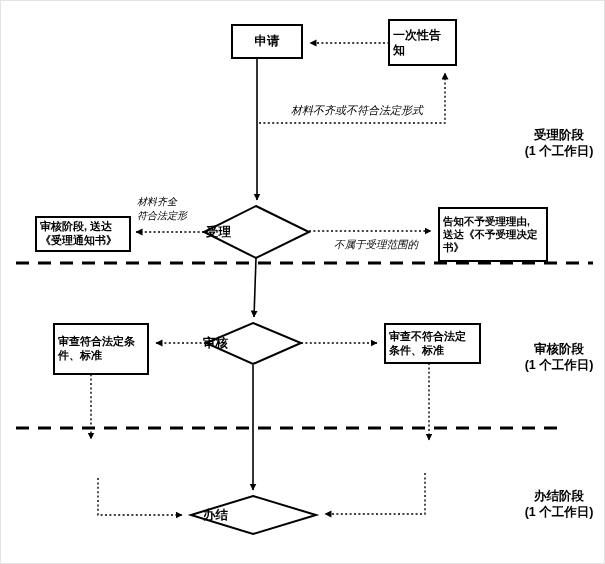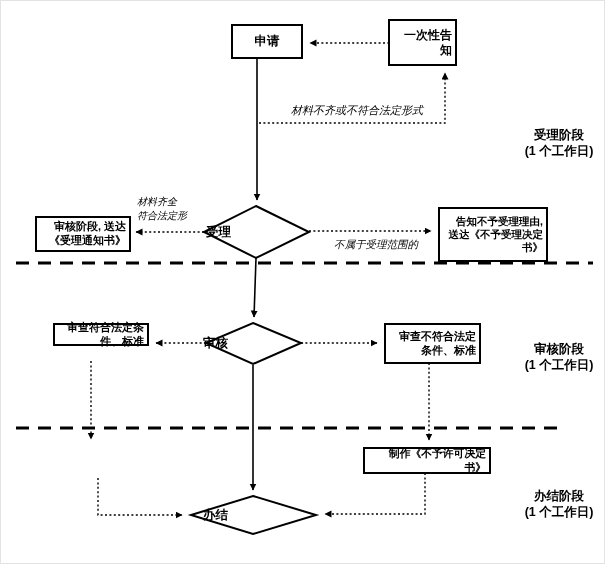--- a/index.html
+++ b/index.html
@@ -13,21 +13,21 @@
     color:#000;
     overflow:hidden;
   }
   #wires{position:absolute;left:0;top:0;width:605px;height:564px;}
   .node{
     position:absolute;
     box-sizing:border-box;
     border:2px solid #000;
     background:#fff;
     display:flex;align-items:center;justify-content:center;
-    text-align:right;
+    text-align:left;
     font-weight:600;
     line-height:1.25;
     padding:3px 3px;
   }
   .diamond-label{
     position:absolute;
     text-align:left;
     font-weight:600;
     font-size:12.5px;
   }
@@ -91,26 +91,25 @@
   </svg>
 
   <div class="node" style="left:230px;top:23px;width:72px;height:35px;font-size:12.5px;">申请</div>
 
   <div class="node" style="left:387px;top:18px;width:69px;height:47px;font-size:12px;">一次性告知</div>
 
   <div class="node" style="left:34px;top:215px;width:96px;height:36px;font-size:11px;">审核阶段, 送达《受理通知书》</div>
 
   <div class="node" style="left:437px;top:206px;width:110px;height:55px;font-size:10.5px;">告知不予受理理由, 送达《不予受理决定书》</div>
 
-  <div class="node" style="left:52px;top:322px;width:96px;height:23px;font-size:11px;">审查符合法定条件、标准</div>
+  <div class="node" style="left:52px;top:322px;width:96px;height:52px;font-size:11px;">审查符合法定条件、标准</div>
 
   <div class="node" style="left:383px;top:322px;width:97px;height:41px;font-size:11px;">审查不符合法定条件、标准</div>
 
 
-  <div class="node" style="left:362px;top:446px;width:128px;height:27px;font-size:10.8px;">制作《不予许可决定书》</div>
 
   <div class="diamond-label" style="left:205px;top:223px;width:100px;">受理</div>
   <div class="diamond-label" style="left:202px;top:334px;width:100px;">审核</div>
   <div class="diamond-label" style="left:202px;top:506px;width:100px;">办结</div>
 
   <div class="edge-label" style="left:290px;top:102px;width:160px;font-size:11px;">材料不齐或不符合法定形式</div>
 
   <div class="edge-label" style="left:136px;top:194px;width:66px;font-size:10px;">材料齐全
 符合法定形</div>
 

